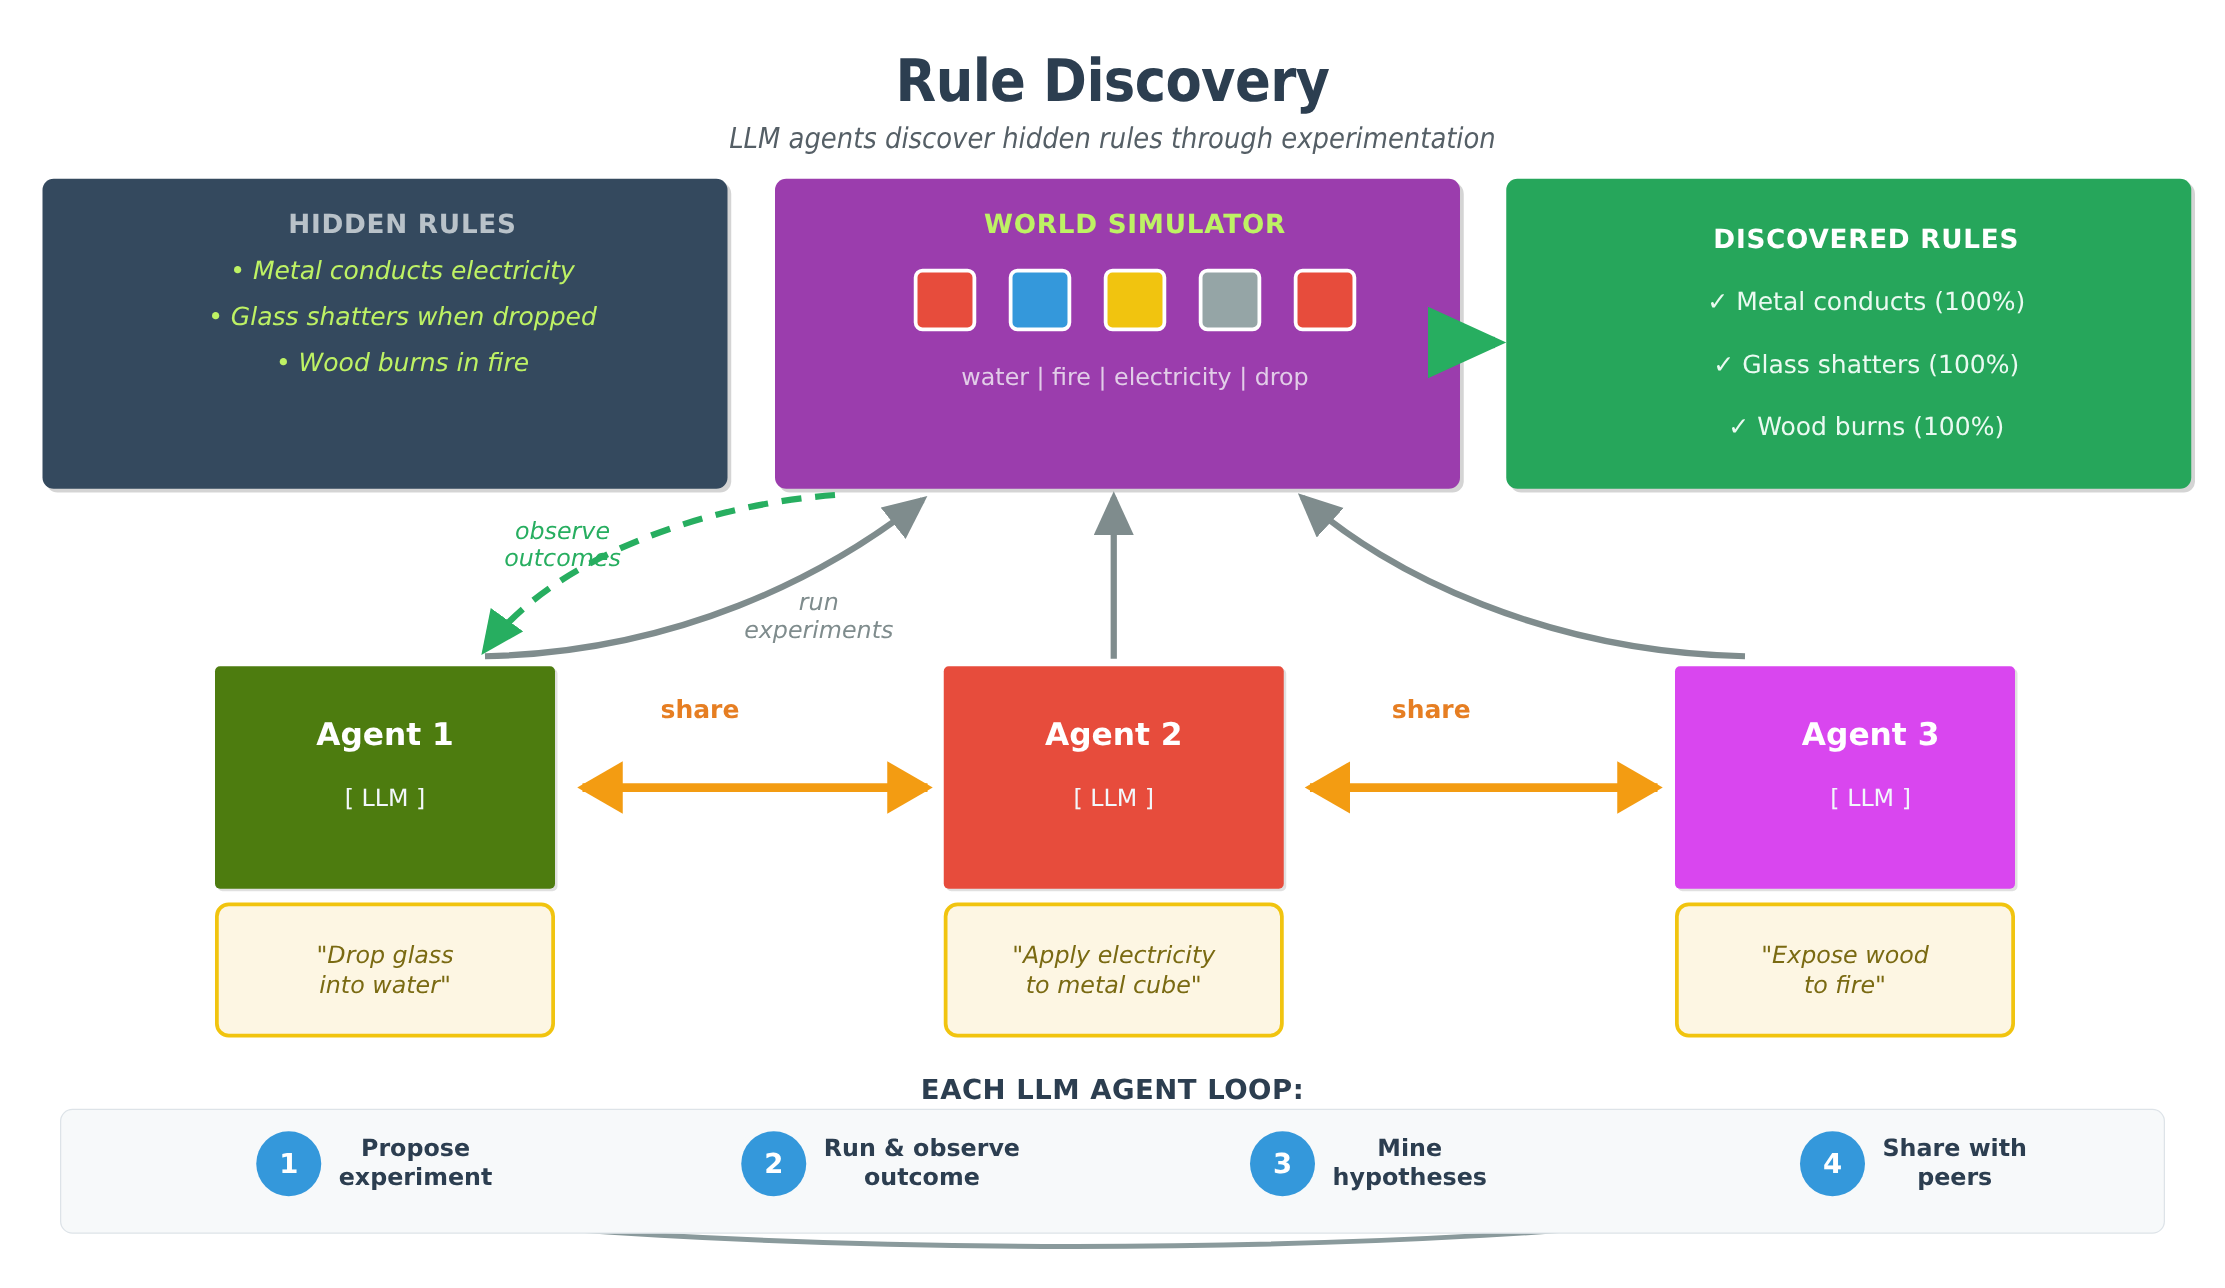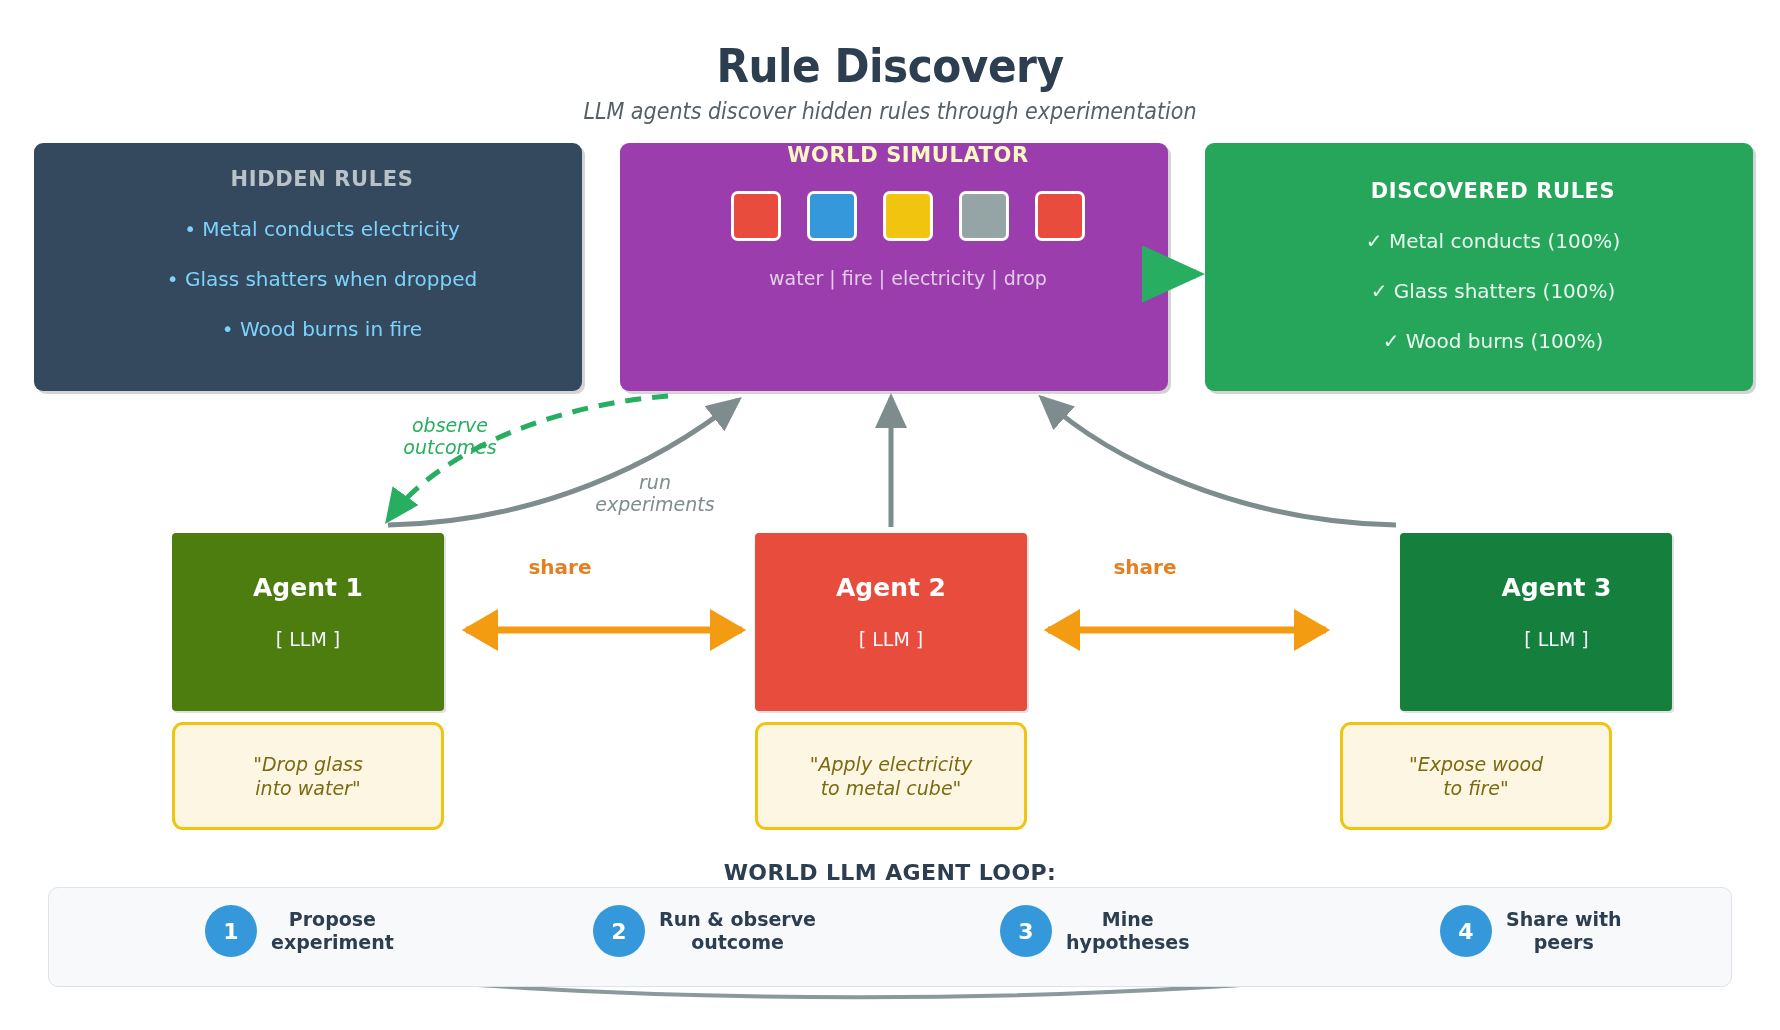--- a/index.html
+++ b/index.html
@@ -63,28 +63,28 @@
     text-align: center;
     font-size: 20px;
   }
 
   #hidden-rules {
     left: 34px; top: 143px;
     width: 548px; height: 248px;
     background: #34495e;
   }
   #hidden-rules .panel-title { color: #b9c2c9; margin-top: 24px; }
-  #hidden-rules .panel-line { color: #7dd3fc; margin-top: 26px; }
+  #hidden-rules .panel-line { color: #bef264; margin-top: 13px; font-style: italic; }
 
   #world-sim {
     left: 620px; top: 143px;
     width: 548px; height: 248px;
     background: #9b3dad;
   }
-  #world-sim .panel-title { color: #fef9c3; }
+  #world-sim .panel-title { color: #bef264; margin-top: 24px; }
   #cubes {
     margin-top: 24px;
     display: flex;
     justify-content: center;
     gap: 26px;
   }
   .cube {
     width: 50px; height: 50px;
     border: 3px solid #ffffff;
     border-radius: 7px;
@@ -130,21 +130,21 @@
     color: #ffffff;
   }
   .agent-llm {
     text-align: center;
     margin-top: 26px;
     font-size: 19px;
     color: #f2f7fb;
   }
   #agent1 { left: 172px;  top: 533px; background: #4d7c0f; }
   #agent2 { left: 755px;  top: 533px; background: #e74c3c; }
-  #agent3 { left: 1400px; top: 533px; background: #15803d; padding-left: 41px; }
+  #agent3 { left: 1340px; top: 533px; background: #d946ef; padding-left: 41px; }
 
   
   .share-label {
     font-size: 20px;
     font-weight: bold;
     color: #e67e22;
     text-align: center;
   }
   #share1 { left: 500px;  top: 555px; width: 120px; }
   #share2 { left: 1085px; top: 555px; width: 120px; }
@@ -346,21 +346,21 @@
   <div class="abs share-label" id="share1">share</div>
   <div class="abs share-label" id="share2">share</div>
 
   <div class="abs note" id="note1">"Drop glass
 into water"</div>
   <div class="abs note" id="note2">"Apply electricity
 to metal cube"</div>
   <div class="abs note" id="note3">"Expose wood
 to fire"</div>
 
-  <div class="abs" id="loop-heading">WORLD LLM AGENT LOOP:</div>
+  <div class="abs" id="loop-heading">EACH LLM AGENT LOOP:</div>
   <div class="abs" id="loop-band"></div>
 
   <div class="loop-step" id="step1">
     <div class="loop-num">1</div>
     <div class="loop-text">Propose
 experiment</div>
   </div>
   <div class="loop-step" id="step2">
     <div class="loop-num">2</div>
     <div class="loop-text">Run &amp; observe

